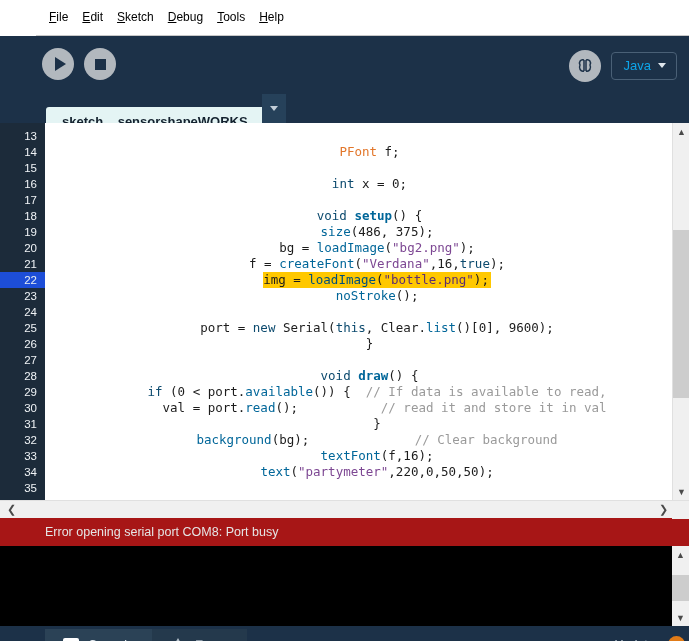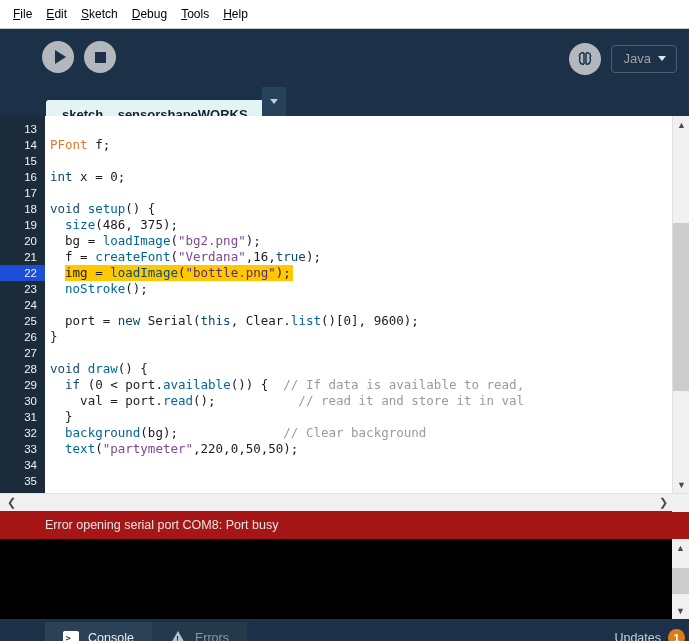--- a/index.html
+++ b/index.html
@@ -6,26 +6,27 @@
   html, body {
     width: 689px; height: 641px;
     overflow: hidden;
     background: #ffffff;
     font-family: "Liberation Sans", sans-serif;
   }
   #app { position: relative; width: 689px; height: 641px; }
 
   
   .menubar {
-    height: 29px;
+    height: 36px;
     background: #ffffff;
     display: flex;
     align-items: center;
     padding-left: 6px;
     border-bottom: 1px solid #c8c8c8;
+    margin-left: 36px;
   }
   .menu-item {
     font-size: 12px;
     color: #000000;
     padding: 0 7px;
     line-height: 19px;
     cursor: default;
     white-space: nowrap;
   }
   .menu-item .mn { text-decoration: underline; }
@@ -62,21 +63,21 @@
   }
   #debug-button {
     width: 32px; height: 32px; border-radius: 50%;
     background: #b2b8be;
     display: flex; align-items: center; justify-content: center;
     cursor: pointer;
   }
   .mode-select {
     border: 1px solid #4a6076;
     border-radius: 4px;
-    color: #a3a3a3;
+    color: #0ea5e9;
     font-size: 13px;
     padding: 5px 10px 6px 12px;
     display: flex; align-items: center; gap: 7px;
     cursor: pointer;
     background: transparent;
   }
   .caret {
     width: 0; height: 0;
     border-left: 4px solid transparent;
     border-right: 4px solid transparent;
@@ -141,33 +142,34 @@
     color: #f0f4f7;
   }
   .gutter .ln.active { background: #1d4ed8; color: #e8eef3; }
 
   .code-area {
     flex: 1;
     position: relative;
     padding-top: 5px;
     overflow: hidden;
     background: #ffffff;
+    text-align: center;
   }
   .code-line {
     height: 16px;
     line-height: 16px;
     font-family: "DejaVu Sans Mono", monospace;
     font-size: 12.5px;
     white-space: pre;
     padding-left: 5px;
     color: #1c1c1c;
   }
   .tok-kw   { color: #0c4a6e; }          
   .tok-fn   { color: #006699; }          
-  .tok-fnb  { color: #006699; font-weight: normal; } 
+  .tok-fnb  { color: #006699; font-weight: bold; } 
   .tok-type { color: #e2762a; }          
   .tok-str  { color: #7d4793; }          
   .tok-cmt  { color: #9a9a9a; }
   .tok-pl   { color: #1c1c1c; }
   .hl-line  { background: #ffc800; display: inline-block; padding-right: 2px; }
   .hl-line .tok-fn { color: #004f7c; }
   .hl-line .tok-str { color: #5c2d73; }
 
   
   .vscroll {
@@ -389,20 +391,21 @@
         <div class="code-line"><span class="tok-pl">  </span><span class="tok-fn">noStroke</span><span class="tok-pl">();</span></div>
         <div class="code-line">&nbsp;</div>
         <div class="code-line"><span class="tok-pl">  port = </span><span class="tok-kw">new</span><span class="tok-pl"> Serial(</span><span class="tok-kw">this</span><span class="tok-pl">, Clear.</span><span class="tok-fn">list</span><span class="tok-pl">()[0], 9600);</span></div>
         <div class="code-line"><span class="tok-pl">}</span></div>
         <div class="code-line">&nbsp;</div>
         <div class="code-line"><span class="tok-kw">void</span><span class="tok-pl"> </span><span class="tok-fnb">draw</span><span class="tok-pl">() {</span></div>
         <div class="code-line"><span class="tok-pl">  </span><span class="tok-kw">if</span><span class="tok-pl"> (0 &lt; port.</span><span class="tok-fn">available</span><span class="tok-pl">()) {  </span><span class="tok-cmt">// If data is available to read,</span></div>
         <div class="code-line"><span class="tok-pl">    val = port.</span><span class="tok-fn">read</span><span class="tok-pl">();           </span><span class="tok-cmt">// read it and store it in val</span></div>
         <div class="code-line"><span class="tok-pl">  }</span></div>
         <div class="code-line"><span class="tok-pl">  </span><span class="tok-fn">background</span><span class="tok-pl">(bg);              </span><span class="tok-cmt">// Clear background</span></div>
+        <div class="code-line"><span class="tok-pl">  </span><span class="tok-fn">textFont</span><span class="tok-pl">(f,16);</span></div>
         <div class="code-line"><span class="tok-pl">  </span><span class="tok-fn">text</span><span class="tok-pl">(</span><span class="tok-str">"partymeter"</span><span class="tok-pl">,220,0,50,50);</span></div>
       </div>
     <div class="vscroll">
       <div class="arrow">▲</div>
       <div class="thumb"></div>
       <div class="arrow bottom">▼</div>
     </div>
   </div>
 
   <div class="hscroll">

